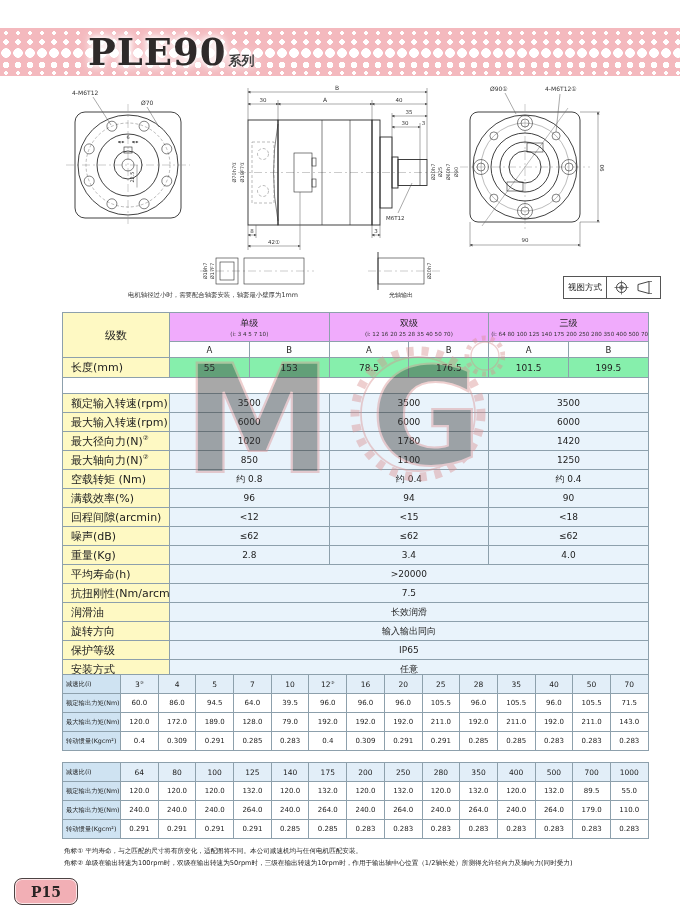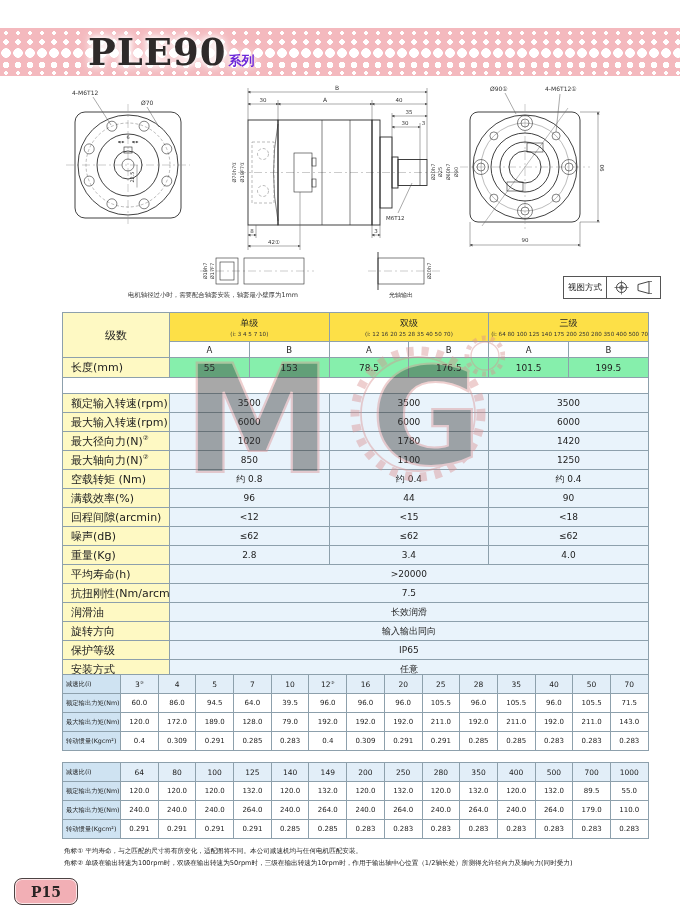--- a/index.html
+++ b/index.html
@@ -12,21 +12,21 @@
     background-image:
       radial-gradient(circle 1.7px at 6px 5px,  #fff 98%, rgba(255,255,255,0)),
       radial-gradient(circle 2.6px at 6px 14px, #fff 98%, rgba(255,255,255,0)),
       radial-gradient(circle 4.8px at 6px 25px, #fff 98%, rgba(255,255,255,0)),
       radial-gradient(circle 3.0px at 6px 37px, #fff 98%, rgba(255,255,255,0)),
       radial-gradient(circle 1.7px at 6px 45px, #fff 98%, rgba(255,255,255,0));
     background-size:12px 48px;}
   .title-wrap{position:absolute;left:88px;top:30px;white-space:nowrap;
     text-shadow:0 0 5px #fff,0 0 9px #fff,0 0 14px #fff;}
   .title{font-family:"DejaVu Serif",serif;font-weight:bold;font-size:37px;color:#2e2a2a;letter-spacing:1px;}
-  .subtitle{font-size:13px;font-weight:bold;color:#6d28d9;margin-left:2px;}
+  .subtitle{font-size:13px;font-weight:bold;color:#404040;margin-left:2px;}
 
   
   svg text{font-family:"DejaVu Sans",sans-serif;fill:#333;}
   .tl{stroke:#2b2b2b;fill:none;stroke-width:.9;}
   .tm{stroke:#2b2b2b;fill:none;stroke-width:.6;}
   .thin{stroke:#777;fill:none;stroke-width:.5;}
   .hid{stroke:#777;fill:none;stroke-width:.5;stroke-dasharray:3 2;}
   .cl{stroke:#999;fill:none;stroke-width:.5;stroke-dasharray:8 3 2 3;}
   .dim{stroke:#555;fill:none;stroke-width:.5;}
   .dl{stroke:#555;fill:none;stroke-width:.5;marker-start:url(#ar);marker-end:url(#ar);}
@@ -36,21 +36,21 @@
     border:1px solid #555;background:#fff;}
   .viewbox .vlab{font-size:8.5px;display:flex;align-items:center;padding:0 4px;border-right:1px solid #555;color:#222;}
   .viewbox .vicons{display:flex;align-items:center;gap:7px;padding:0 7px;}
 
   
   table{border-collapse:collapse;table-layout:fixed;width:586px;}
   td{border:1px solid #8da0ac;text-align:center;vertical-align:middle;padding:1px 2px;
      overflow:hidden;white-space:nowrap;}
   .spec{border:1.5px solid #5f7280;font-size:9px;}
   .spec .lbl{background:#fef9c3;text-align:left;padding-left:8px;font-size:11px;}
-  .spec .ghd{background:#fde047;height:26px;}
+  .spec .ghd{background:#f0abfc;height:26px;}
   .spec .gt{font-size:9px;}
   .spec .gs{font-size:5.6px;color:#333;margin-top:1px;}
   .spec .ab{background:#fdfeff;height:13px;font-size:8.5px;}
   .spec .vw{background:#86efac;height:17px;}
   .spec .vb{background:#e9f3fb;height:16px;}
   .spec tr.spacer td{height:13px;background:#fff;}
   .ratio{border:1.2px solid #5f7280;font-size:7px;}
   .ratio td{height:16px;padding:1px 0;}
   .ratio .lbl{background:#cfe3f2;text-align:left;padding-left:3px;font-size:6.3px;}
   .ratio .rhead{background:#e2eef8;font-size:7.5px;}
@@ -329,21 +329,21 @@
           </tr>
           <tr>
             <td class="lbl">空载转矩 (Nm)</td>
             <td class="vb" colspan="2">约 0.8</td>
             <td class="vb" colspan="2">约 0.4</td>
             <td class="vb" colspan="2">约 0.4</td>
           </tr>
           <tr>
             <td class="lbl">满载效率(%)</td>
             <td class="vb" colspan="2">96</td>
-            <td class="vb" colspan="2">44</td>
+            <td class="vb" colspan="2">94</td>
             <td class="vb" colspan="2">90</td>
           </tr>
           <tr>
             <td class="lbl">回程间隙(arcmin)</td>
             <td class="vb" colspan="2">&lt;12</td>
             <td class="vb" colspan="2">&lt;15</td>
             <td class="vb" colspan="2">&lt;18</td>
           </tr>
           <tr>
             <td class="lbl">噪声(dB)</td>
@@ -470,21 +470,21 @@
           <col span="14" style="width:37.7px">
         </colgroup>
       <tbody>
           <tr>
             <td class="lbl">减速比(i)</td>
             <td class="rhead">64</td>
             <td class="rhead">80</td>
             <td class="rhead">100</td>
             <td class="rhead">125</td>
             <td class="rhead">140</td>
-            <td class="rhead">149</td>
+            <td class="rhead">175</td>
             <td class="rhead">200</td>
             <td class="rhead">250</td>
             <td class="rhead">280</td>
             <td class="rhead">350</td>
             <td class="rhead">400</td>
             <td class="rhead">500</td>
             <td class="rhead">700</td>
             <td class="rhead">1000</td>
           </tr>
           <tr>

